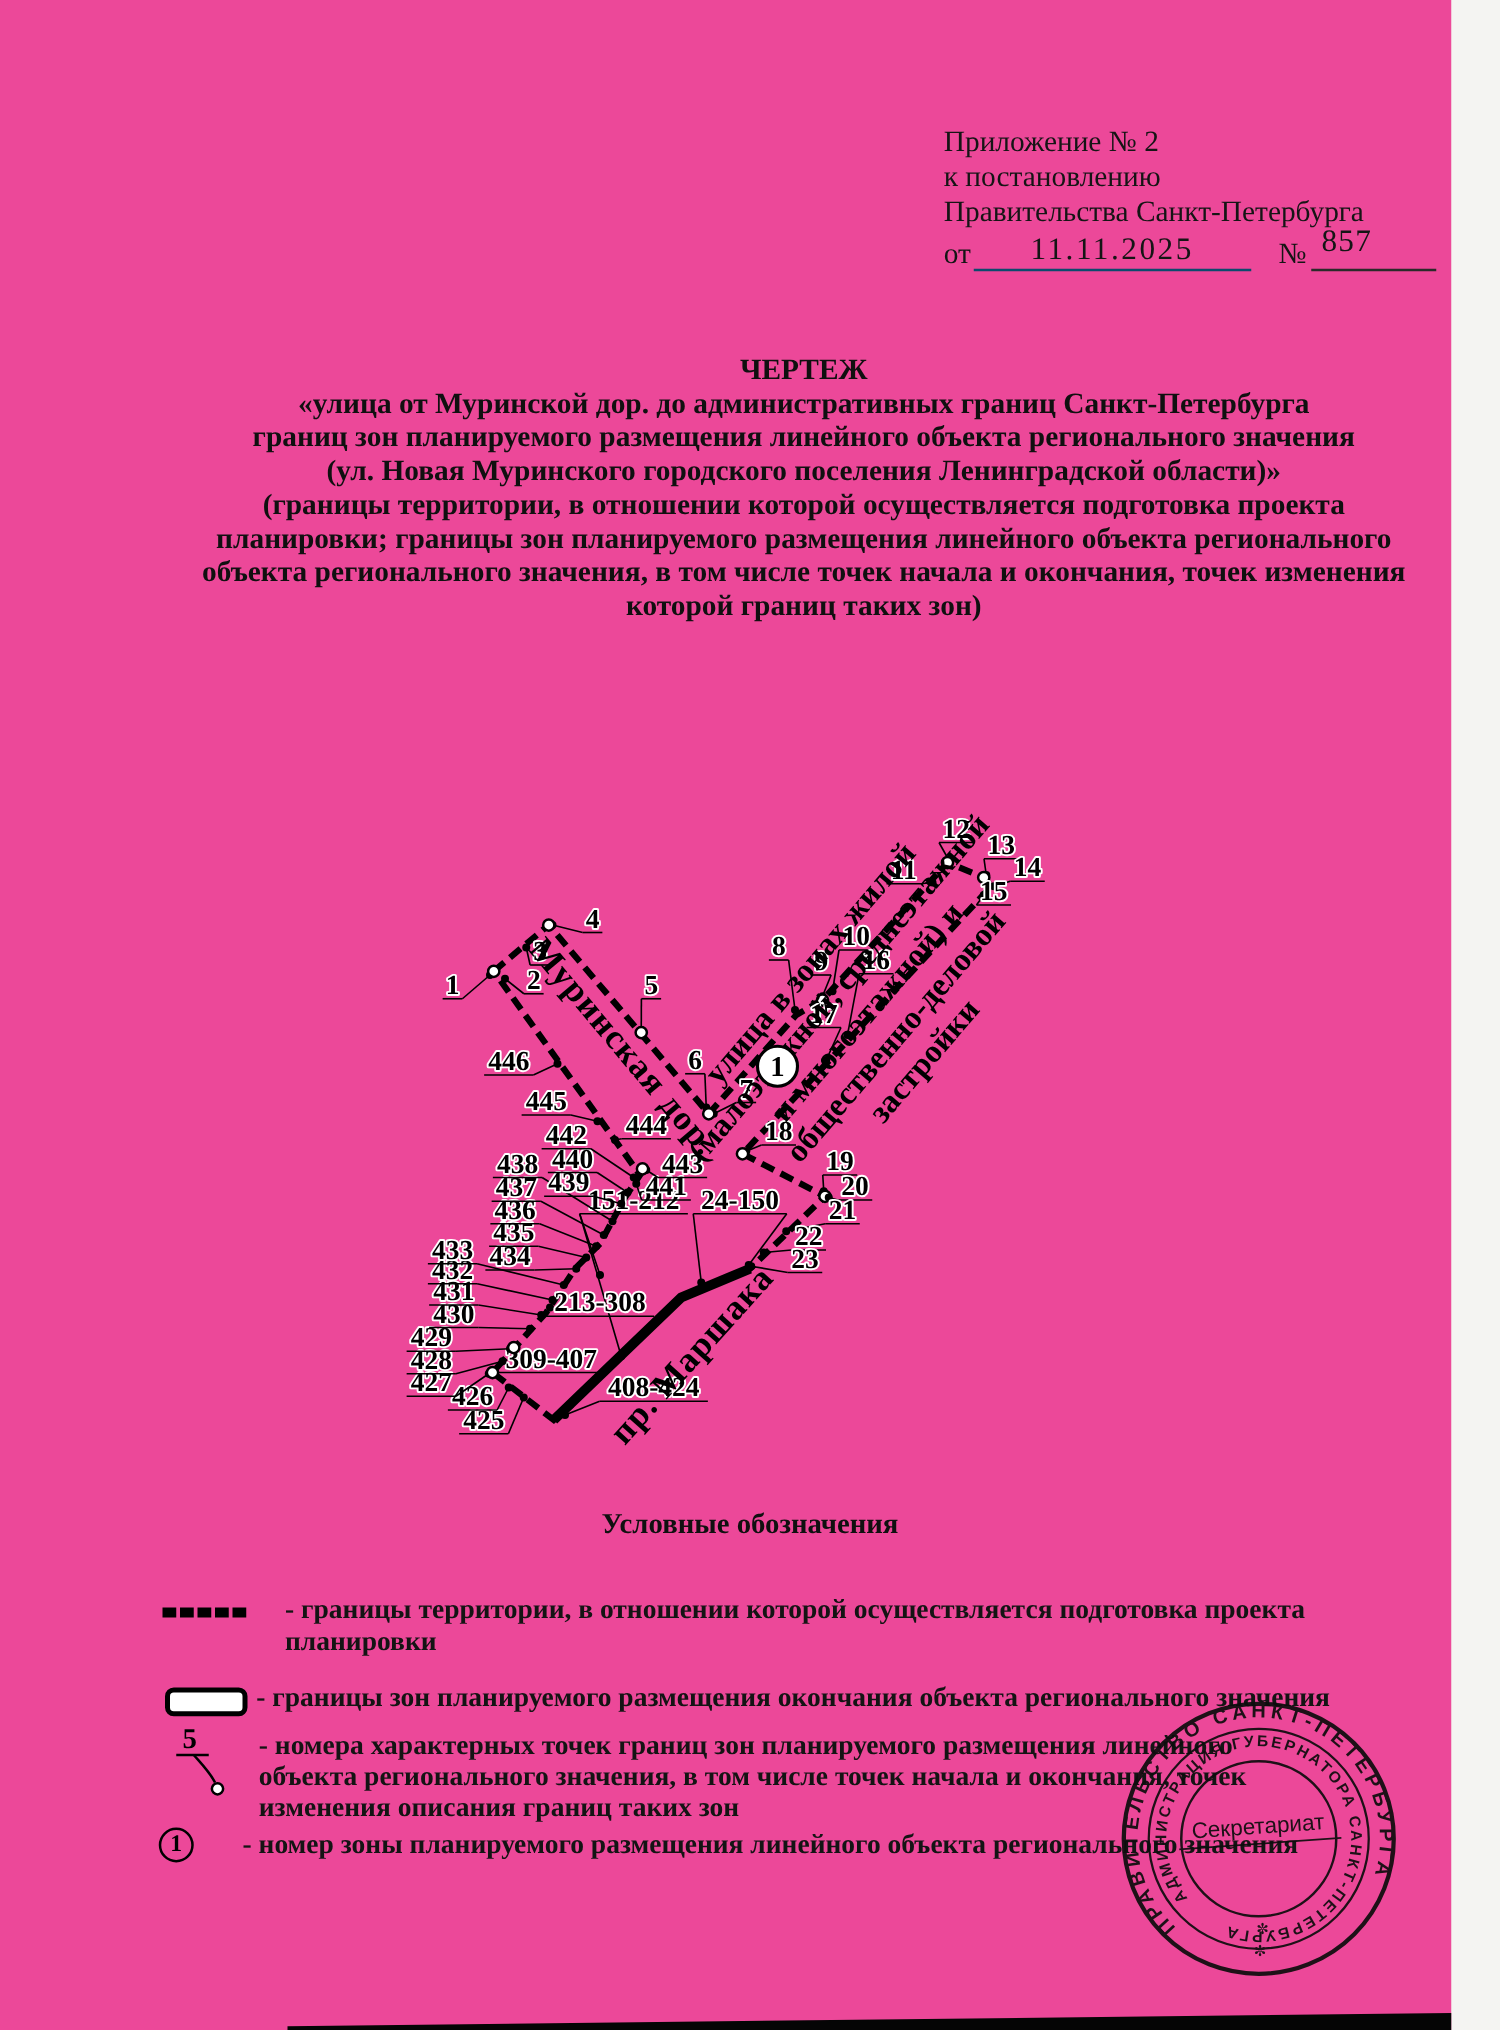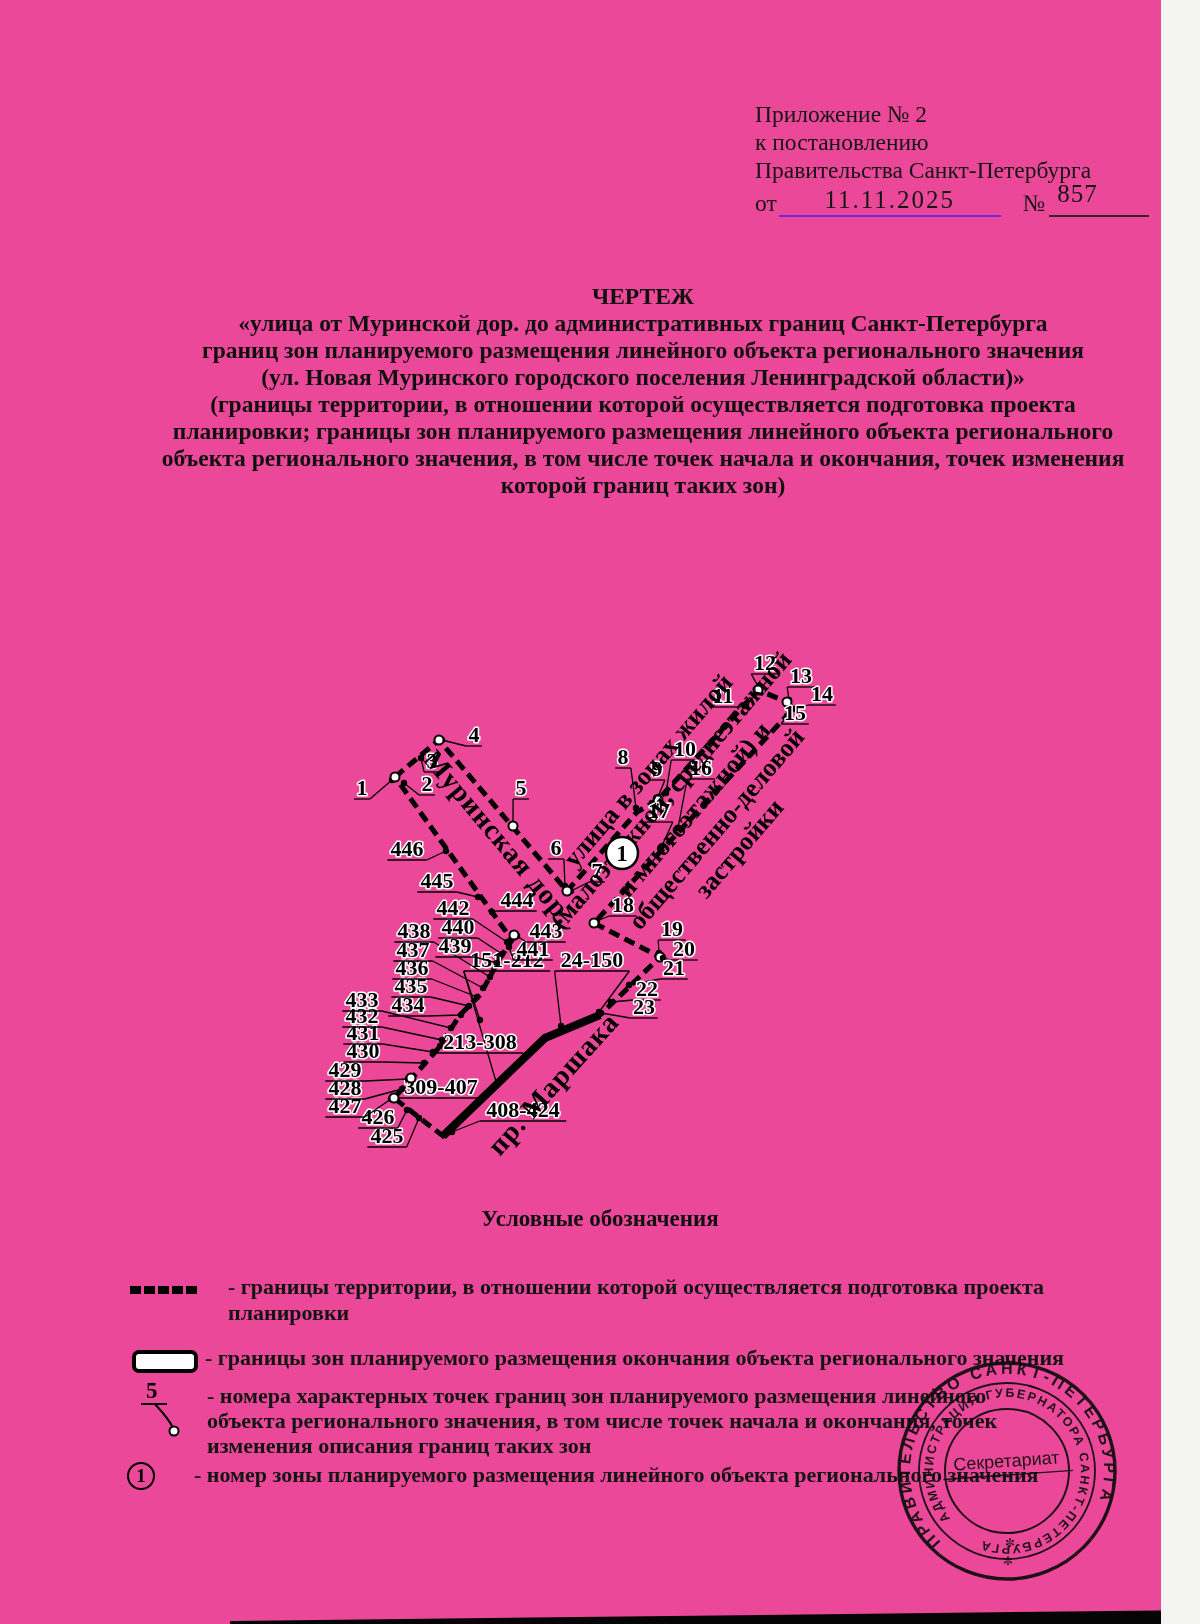--- a/index.html
+++ b/index.html
@@ -2,21 +2,21 @@
 <html><head>
 <meta charset="utf-8">
 <style>
   html,body{margin:0;padding:0;}
   body{width:1200px;height:1624px;background:#f4f4f2;}
   .page{position:relative;width:1161px;height:1624px;background:#ec4899;overflow:hidden;
         font-family:"Liberation Serif","DejaVu Serif",serif;color:#111;}
   
   .hdr{position:absolute;left:755px;top:100px;font-size:23.5px;line-height:28px;color:#151515;}
   .hdr-from{position:absolute;left:755px;top:180px;display:flex;align-items:flex-end;font-size:23.5px;color:#151515;}
-  .u-date{display:inline-block;width:222px;text-align:center;border-bottom:2px solid #6d28d9;
+  .u-date{display:inline-block;width:222px;text-align:center;border-bottom:2px solid #0c4a6e;
           letter-spacing:2px;font-size:25px;padding-bottom:1px;margin-left:2px;}
   .u-num{display:inline-block;width:92px;border-bottom:2px solid #2a2a2a;font-size:25px;
          padding-bottom:7px;padding-left:8px;letter-spacing:1px;}
   .no-lbl{margin-left:22px;margin-right:4px;}
   
   .title{position:absolute;left:0;top:283px;width:1200px;text-align:center;
          font-weight:700;font-size:23.5px;line-height:27px;color:#101010;margin-left:43px;}
   .title div{white-space:nowrap;}
   
   .lg-title{position:absolute;left:0;top:1206px;width:1200px;text-align:center;

